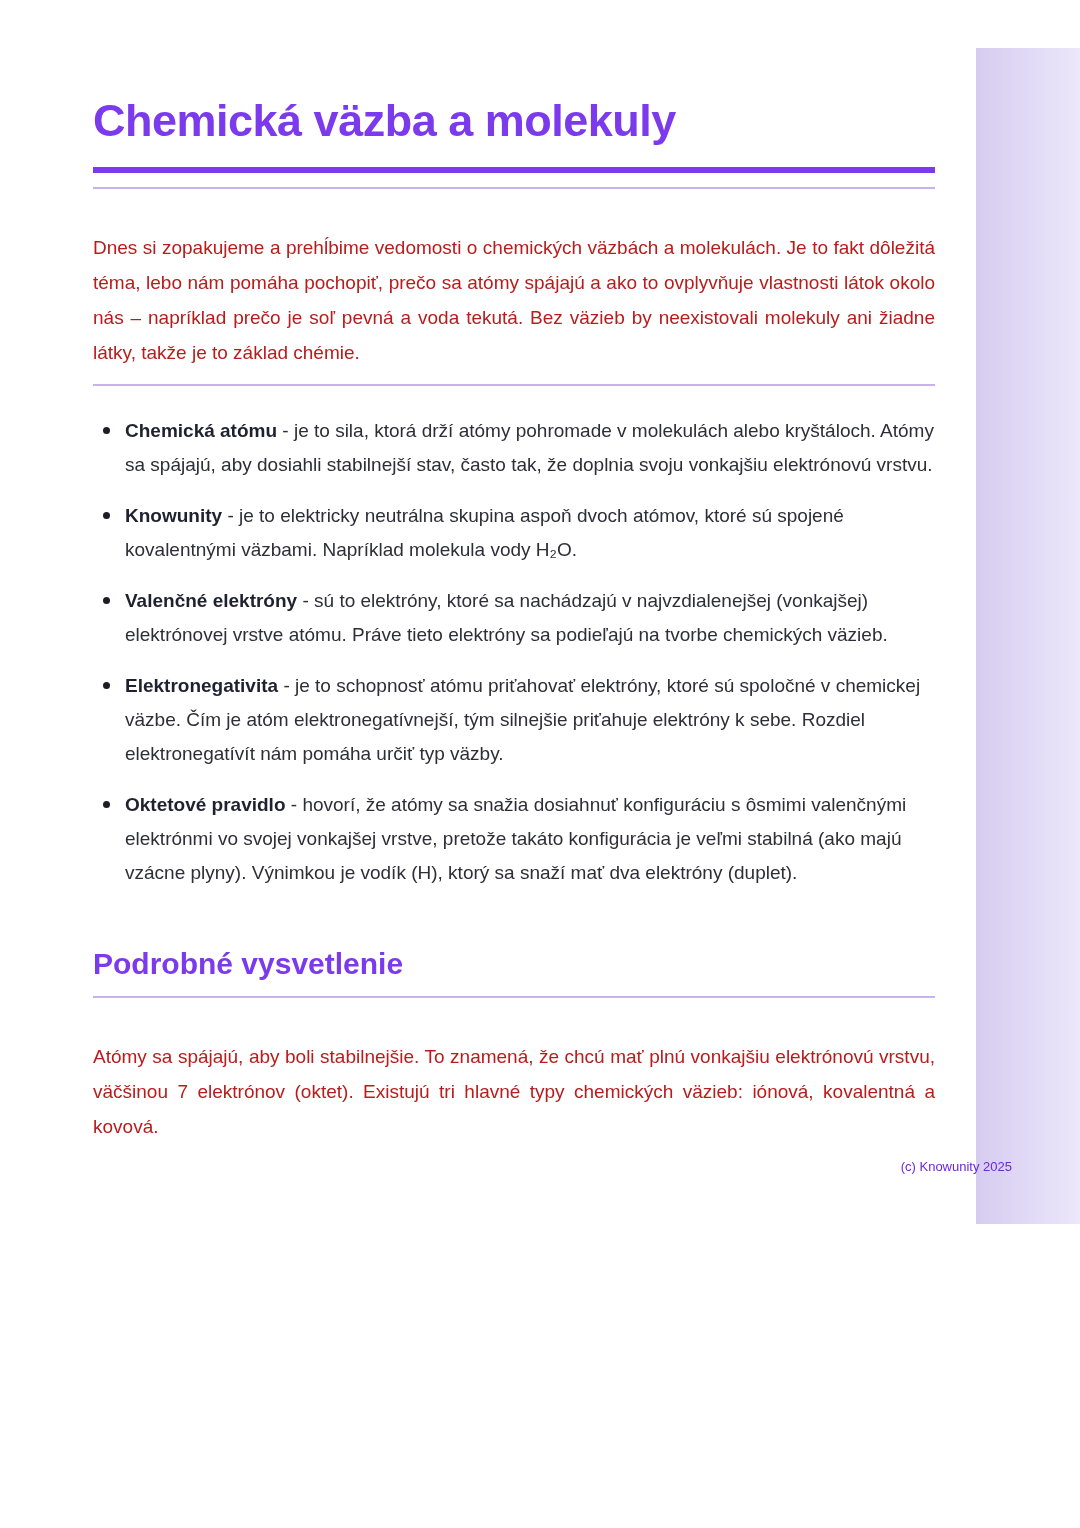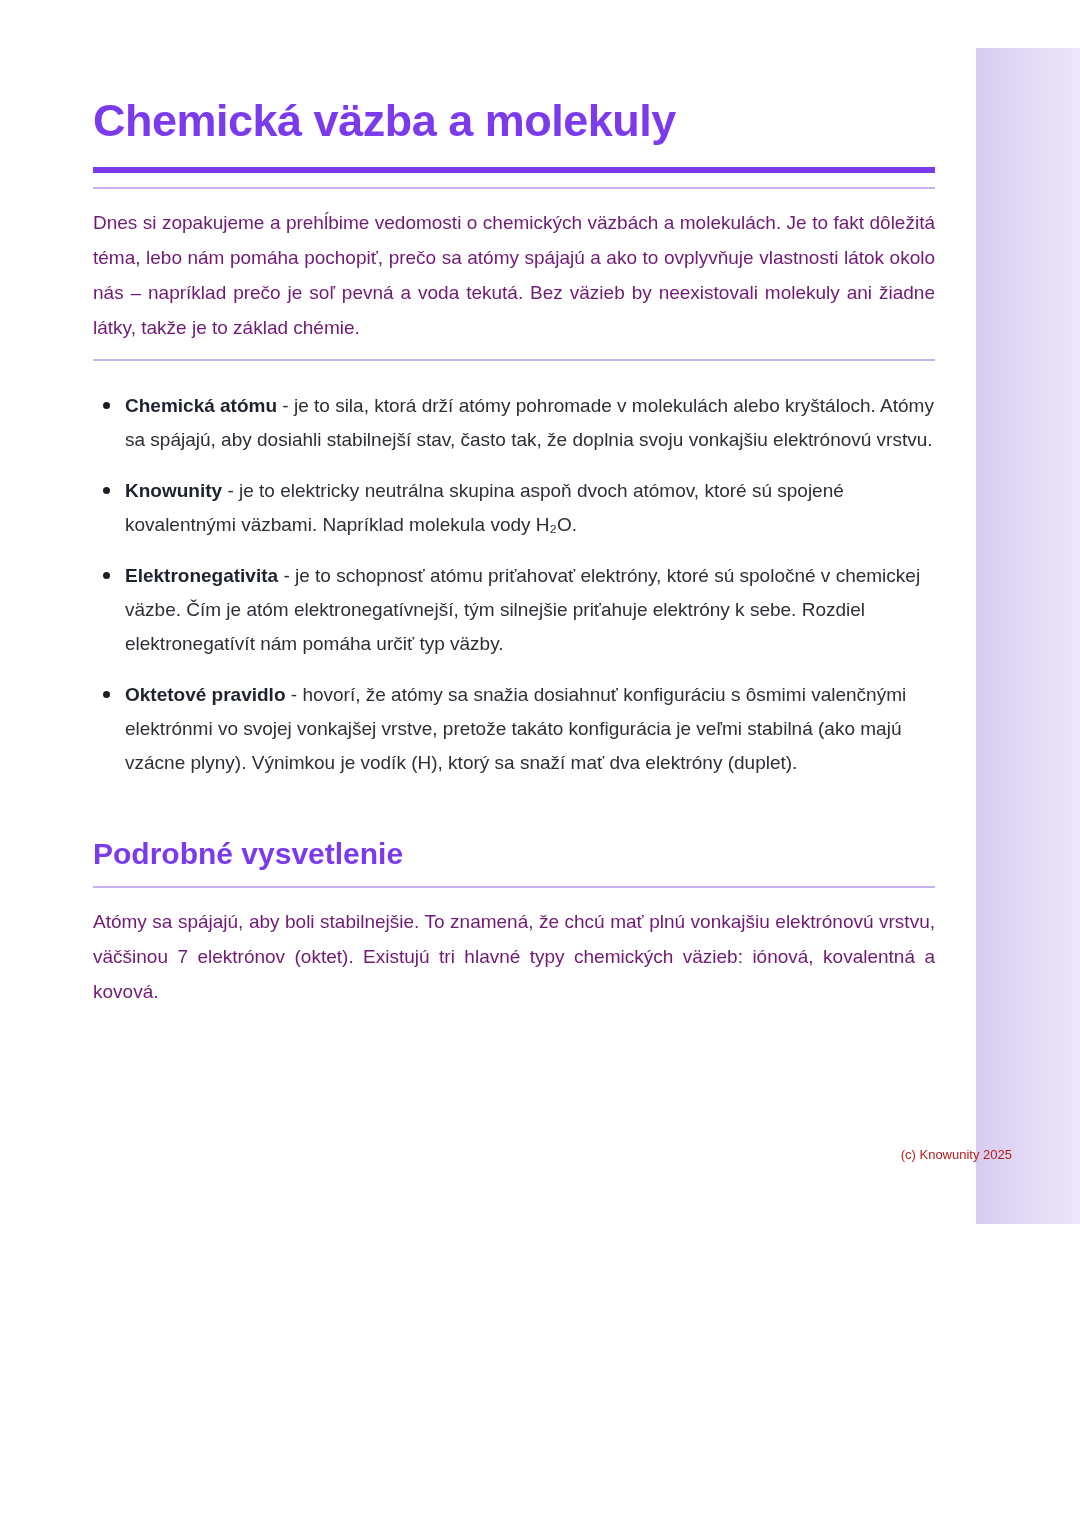--- a/index.html
+++ b/index.html
@@ -45,25 +45,25 @@
     line-height: 36px;
     font-weight: 700;
     color: #7c3aed;
   }
   .rule-thin {
     margin-top: 14px;
     height: 2px;
     background: #c8b2ee;
   }
   .body-paragraph {
-    margin: 16px 0 0 0;
+    margin: 41px 0 0 0;
     font-size: 19px;
     line-height: 35px;
     text-align: justify;
-    color: #701a75;
+    color: #b91c1c;
   }
   .def-list {
     margin: 28px 0 0 0;
     padding: 0;
     list-style: none;
   }
   .def-item {
     position: relative;
     padding-left: 32px;
     margin-bottom: 17px;
@@ -80,23 +80,23 @@
     border-radius: 50%;
     background: #1d1d26;
   }
   .def-term {
     font-weight: 700;
     color: #1e2230;
   }
   .page-footer {
     position: absolute;
     right: 68px;
-    bottom: 62px;
+    bottom: 50px;
     font-size: 13px;
-    color: #b91c1c;
+    color: #6d28d9;
     text-align: right;
   }
 </style>
 </head>
 <body>
 
 <div class="page">
 
   <div class="side-band"></div>
 
@@ -116,20 +116,25 @@
         <span class="def-term">Chemická atómu</span>
         <span class="def-desc">- je to sila, ktorá drží atómy pohromade v molekulách alebo kryštáloch. Atómy sa spájajú, aby dosiahli stabilnejší stav, často tak, že doplnia svoju vonkajšiu elektrónovú vrstvu.</span>
       </li>
       <li class="def-item">
         <span class="bullet-dot"></span>
         <span class="def-term">Knowunity</span>
         <span class="def-desc">- je to elektricky neutrálna skupina aspoň dvoch atómov, ktoré sú spojené kovalentnými väzbami. Napríklad molekula vody H₂O.</span>
       </li>
       <li class="def-item">
         <span class="bullet-dot"></span>
+        <span class="def-term">Valenčné elektróny</span>
+        <span class="def-desc">- sú to elektróny, ktoré sa nachádzajú v najvzdialenejšej (vonkajšej) elektrónovej vrstve atómu. Práve tieto elektróny sa podieľajú na tvorbe chemických väzieb.</span>
+      </li>
+      <li class="def-item">
+        <span class="bullet-dot"></span>
         <span class="def-term">Elektronegativita</span>
         <span class="def-desc">- je to schopnosť atómu priťahovať elektróny, ktoré sú spoločné v chemickej väzbe. Čím je atóm elektronegatívnejší, tým silnejšie priťahuje elektróny k sebe. Rozdiel elektronegatívít nám pomáha určiť typ väzby.</span>
       </li>
       <li class="def-item">
         <span class="bullet-dot"></span>
         <span class="def-term">Oktetové pravidlo</span>
         <span class="def-desc">- hovorí, že atómy sa snažia dosiahnuť konfiguráciu s ôsmimi valenčnými elektrónmi vo svojej vonkajšej vrstve, pretože takáto konfigurácia je veľmi stabilná (ako majú vzácne plyny). Výnimkou je vodík (H), ktorý sa snaží mať dva elektróny (duplet).</span>
       </li>
     </ul>
 

